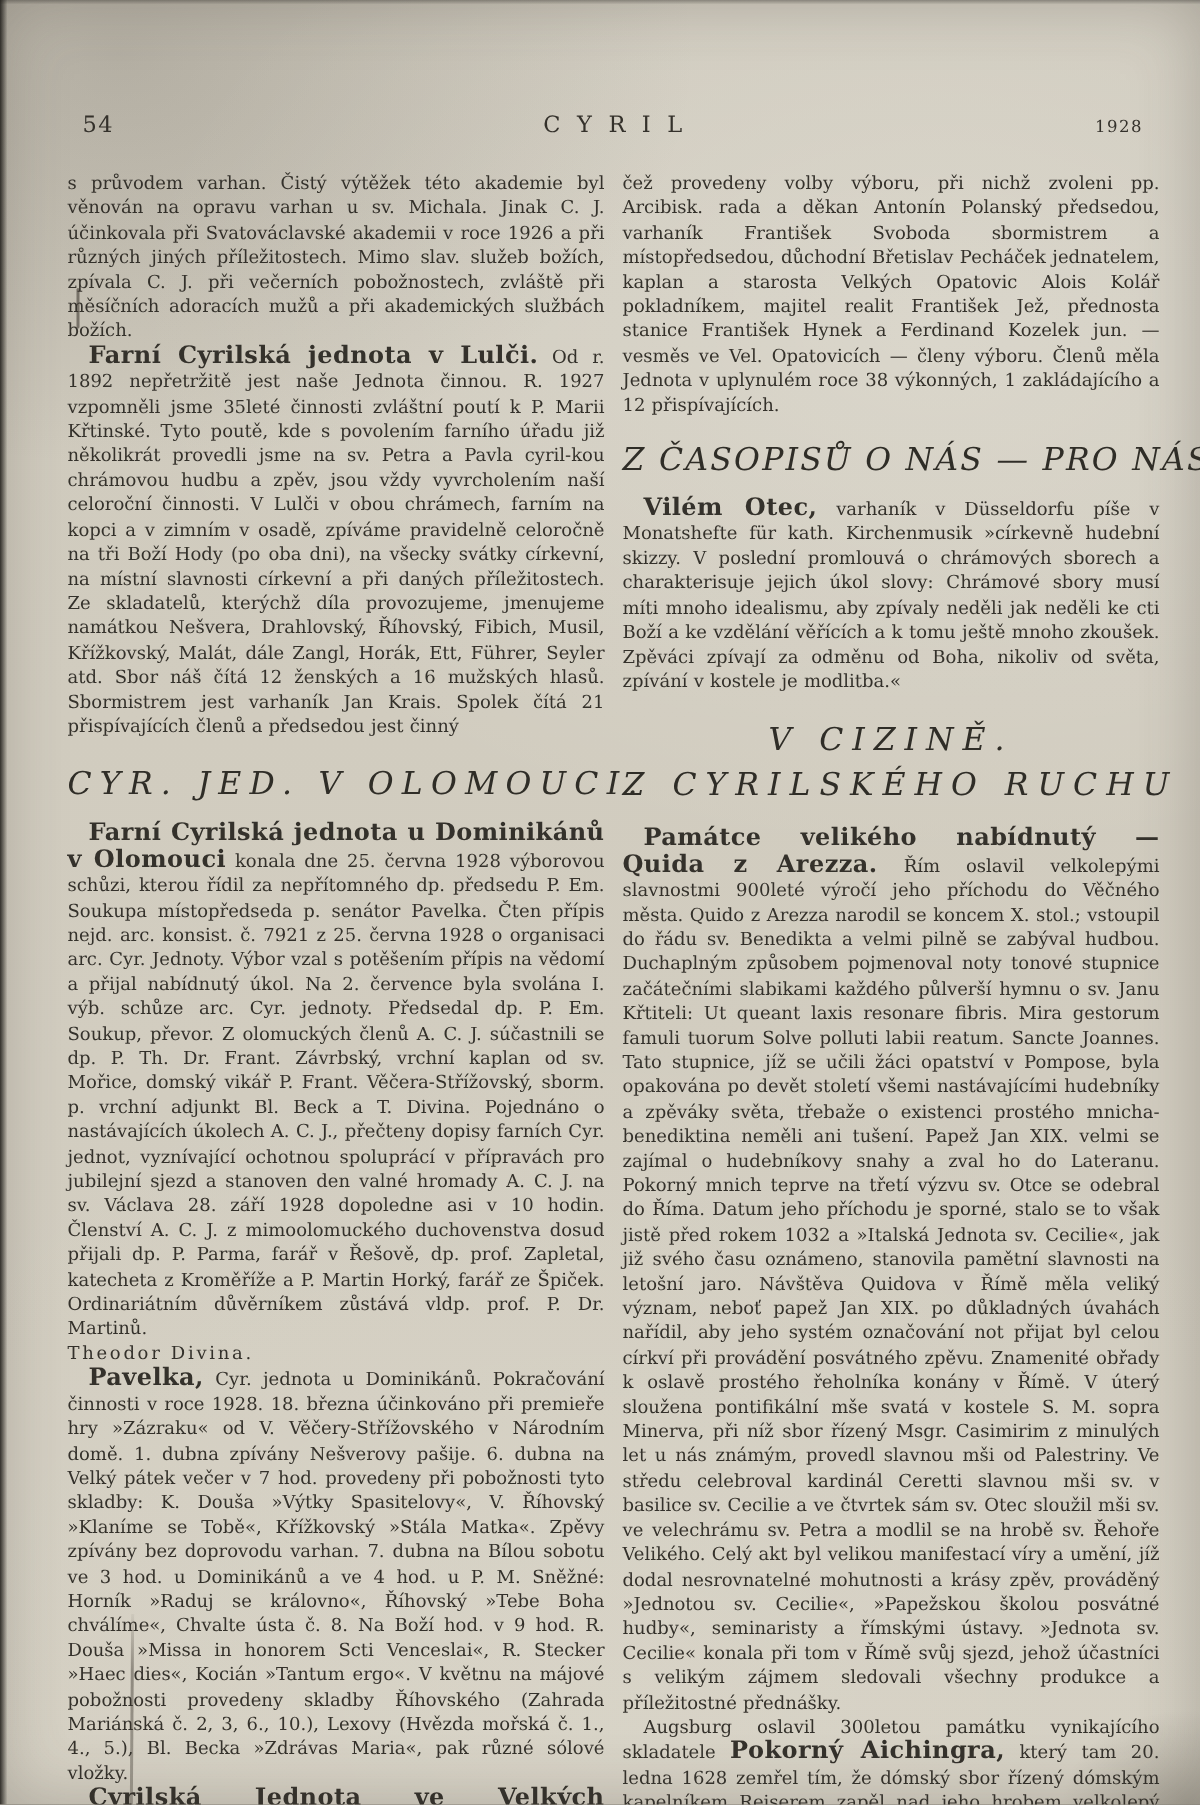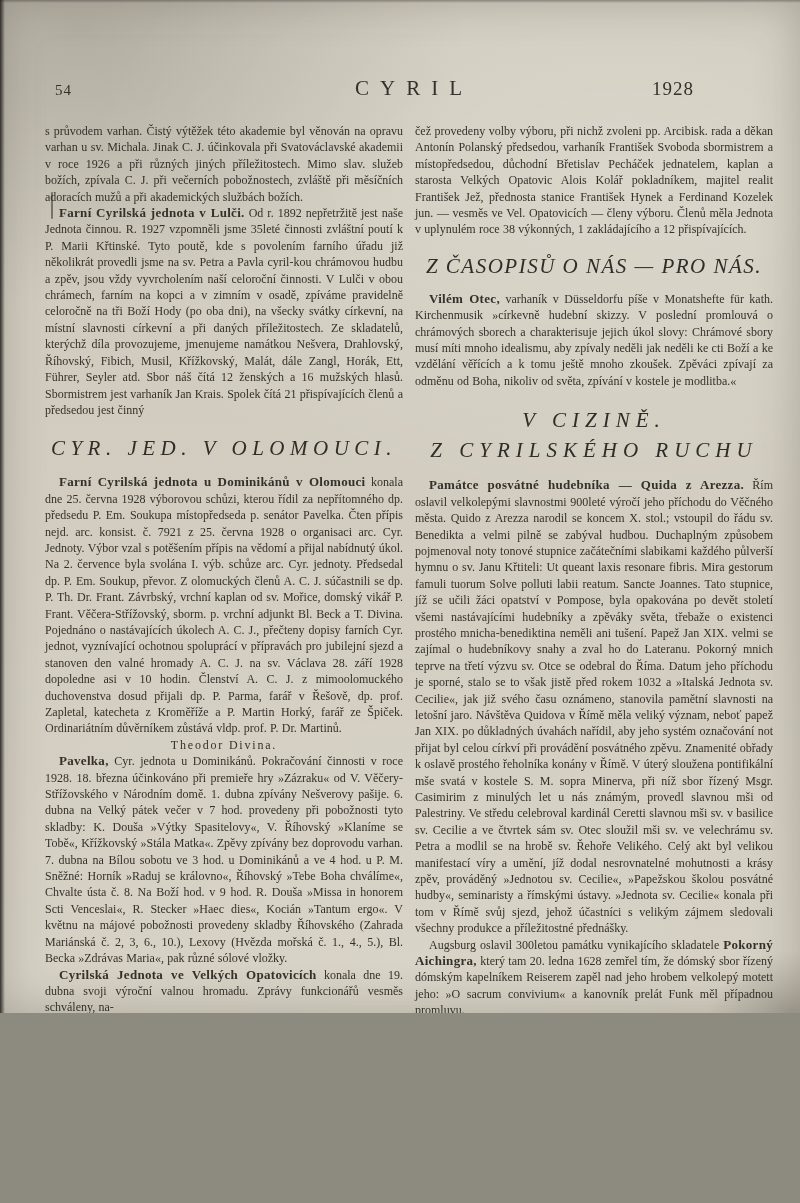--- a/index.html
+++ b/index.html
@@ -3,31 +3,30 @@
 <meta charset="utf-8">
 <style>
   html, body { margin: 0; padding: 0; }
   body {
     width: 800px; height: 1203px;
     background: #8d8a80;
     font-family: "DejaVu Serif", serif;
   }
   .page {
     position: relative;
-    width: 800px; height: 1013px;
+    width: 800px; height: 1203px;
     overflow: hidden;
     color: #34312b;
     background:
       radial-gradient(120px 90px at 99% 100%, rgba(80,75,65,.30), transparent 70%),
       radial-gradient(900px 600px at 78% 18%, rgba(255,255,250,0.22), transparent 60%),
       radial-gradient(700px 500px at 10% 3%, rgba(70,65,58,0.20), transparent 55%),
       radial-gradient(1000px 800px at 50% 95%, rgba(255,255,245,0.10), transparent 60%),
       linear-gradient(#cfcabd, #d4cfc2);
     box-shadow: inset 0 0 45px rgba(60,55,45,0.28);
-    font-family: Liberation Serif, serif;
   }
   .scan-edge-left {
     position: absolute; left: 0; top: 0; bottom: 0; width: 5px;
     background: linear-gradient(to right, rgba(35,33,29,0.9), rgba(35,33,29,0));
   }
   .scan-edge-top {
     position: absolute; left: 0; top: 0; right: 0; height: 3px;
     background: linear-gradient(to bottom, rgba(35,33,29,0.35), rgba(35,33,29,0));
   }
   .margin-pen-mark {
@@ -39,43 +38,43 @@
     background: linear-gradient(to bottom, rgba(55,50,42,0.05), rgba(55,50,42,0.45) 30%, rgba(55,50,42,0.35));
     transform: rotate(0.4deg);
   }
   .page-header {
     display: flex; align-items: baseline;
     padding: 54px 38px 0 55px;
   }
   .page-num { width: 110px; font-size: 15px; letter-spacing: 1px; }
   .journal-title {
     flex: 1; text-align: center;
-    font-size: 21px; letter-spacing: 11px; text-indent: 11px;
+    font-size: 15px; letter-spacing: 11px; text-indent: 11px;
     font-weight: 400;
   }
-  .journal-year { width: 110px; text-align: left; font-size: 19px; letter-spacing: 1px; margin-top: 24px; }
+  .journal-year { width: 110px; text-align: right; font-size: 11px; letter-spacing: 1px; margin-top: 24px; }
   .columns {
     display: grid;
     grid-template-columns: 358px 358px;
     column-gap: 12px;
     padding: 22px 27px 0 45px;
   }
   .col { min-width: 0; }
   .body-text {
     font-size: 12px; line-height: 16.4px;
     text-align: justify; margin: 0;
     word-spacing: 0.3px;
   }
   .indent { text-indent: 14px; }
-  .lead { font-weight: 700; letter-spacing: 0.3px; font-size: 13px; margin-top: 48px; }
+  .lead { font-weight: 700; letter-spacing: 0.3px; font-size: 16px; margin-top: 48px; }
   .sig-line {
     display: flex; justify-content: space-between;
     font-size: 12px; line-height: 16.4px;
   }
-  .sig-line-right { display: block; text-align: center; }
+  .sig-line-right { display: block; text-align: left; }
   .sig { letter-spacing: 1.8px; }
   .section-heading {
     font-style: italic; font-weight: 400;
     text-align: center; color: #2f2d27;
     margin: 18px 0 13px;
     white-space: nowrap;
   }
   .heading-olomouc { font-size: 21px; letter-spacing: 5.5px; }
   .heading-casopisy { font-size: 21px; letter-spacing: 1.5px; margin: 16px 0 12px; }
   .heading-ruch { font-size: 21px; letter-spacing: 6px; margin: 16px 0 12px; line-height: 30px; }
@@ -136,21 +135,21 @@
         <b class="lead">Vilém Otec,</b>
         <span>varhaník v Düsseldorfu píše v Monatshefte für kath. Kirchenmusik »církevně hudební skizzy. V poslední promlouvá o chrámových sborech a charakterisuje jejich úkol slovy: Chrámové sbory musí míti mnoho idealismu, aby zpívaly neděli jak neděli ke cti Boží a ke vzdělání věřících a k tomu ještě mnoho zkoušek. Zpěváci zpívají za odměnu od Boha, nikoliv od světa, zpívání v kostele je modlitba.«</span>
       </p>
 
       <h2 class="section-heading heading-ruch">
         <span class="line">V CIZINĚ.</span>
         <span class="line">Z CYRILSKÉHO RUCHU</span>
       </h2>
 
       <p class="body-text indent">
-        <b class="lead">Památce posvátné hudebníka — Quida z Arezza.</b>
+        <b class="lead">Památce velikého nabídnutý — Quida z Arezza.</b>
         <span>Řím oslavil velkolepými slavnostmi 900leté výročí jeho příchodu do Věčného města. Quido z Arezza narodil se koncem X. stol.; vstoupil do řádu sv. Benedikta a velmi pilně se zabýval hudbou. Duchaplným způsobem pojmenoval noty tonové stupnice začátečními slabikami každého půlverší hymnu o sv. Janu Křtiteli: Ut queant laxis resonare fibris. Mira gestorum famuli tuorum Solve polluti labii reatum. Sancte Joannes. Tato stupnice, jíž se učili žáci opatství v Pompose, byla opakována po devět století všemi nastávajícími hudebníky a zpěváky světa, třebaže o existenci prostého mnicha-benediktina neměli ani tušení. Papež Jan XIX. velmi se zajímal o hudebníkovy snahy a zval ho do Lateranu. Pokorný mnich teprve na třetí výzvu sv. Otce se odebral do Říma. Datum jeho příchodu je sporné, stalo se to však jistě před rokem 1032 a »Italská Jednota sv. Cecilie«, jak již svého času oznámeno, stanovila pamětní slavnosti na letošní jaro. Návštěva Quidova v Římě měla veliký význam, neboť papež Jan XIX. po důkladných úvahách nařídil, aby jeho systém označování not přijat byl celou církví při provádění posvátného zpěvu. Znamenité obřady k oslavě prostého řeholníka konány v Římě. V úterý sloužena pontifikální mše svatá v kostele S. M. sopra Minerva, při níž sbor řízený Msgr. Casimirim z minulých let u nás známým, provedl slavnou mši od Palestriny. Ve středu celebroval kardinál Ceretti slavnou mši sv. v basilice sv. Cecilie a ve čtvrtek sám sv. Otec sloužil mši sv. ve velechrámu sv. Petra a modlil se na hrobě sv. Řehoře Velikého. Celý akt byl velikou manifestací víry a umění, jíž dodal nesrovnatelné mohutnosti a krásy zpěv, prováděný »Jednotou sv. Cecilie«, »Papežskou školou posvátné hudby«, seminaristy a římskými ústavy. »Jednota sv. Cecilie« konala při tom v Římě svůj sjezd, jehož účastníci s velikým zájmem sledovali všechny produkce a příležitostné přednášky.</span>
       </p>
 
       <p class="body-text indent">
         <span>Augsburg oslavil 300letou památku vynikajícího skladatele</span>
         <b class="lead">Pokorný Aichingra,</b>
         <span>který tam 20. ledna 1628 zemřel tím, že dómský sbor řízený dómským kapelníkem Reiserem zapěl nad jeho hrobem velkolepý motett jeho: »O sacrum convivium« a kanovník prelát Funk měl případnou promluvu.</span>
       </p>
 
     </section>

